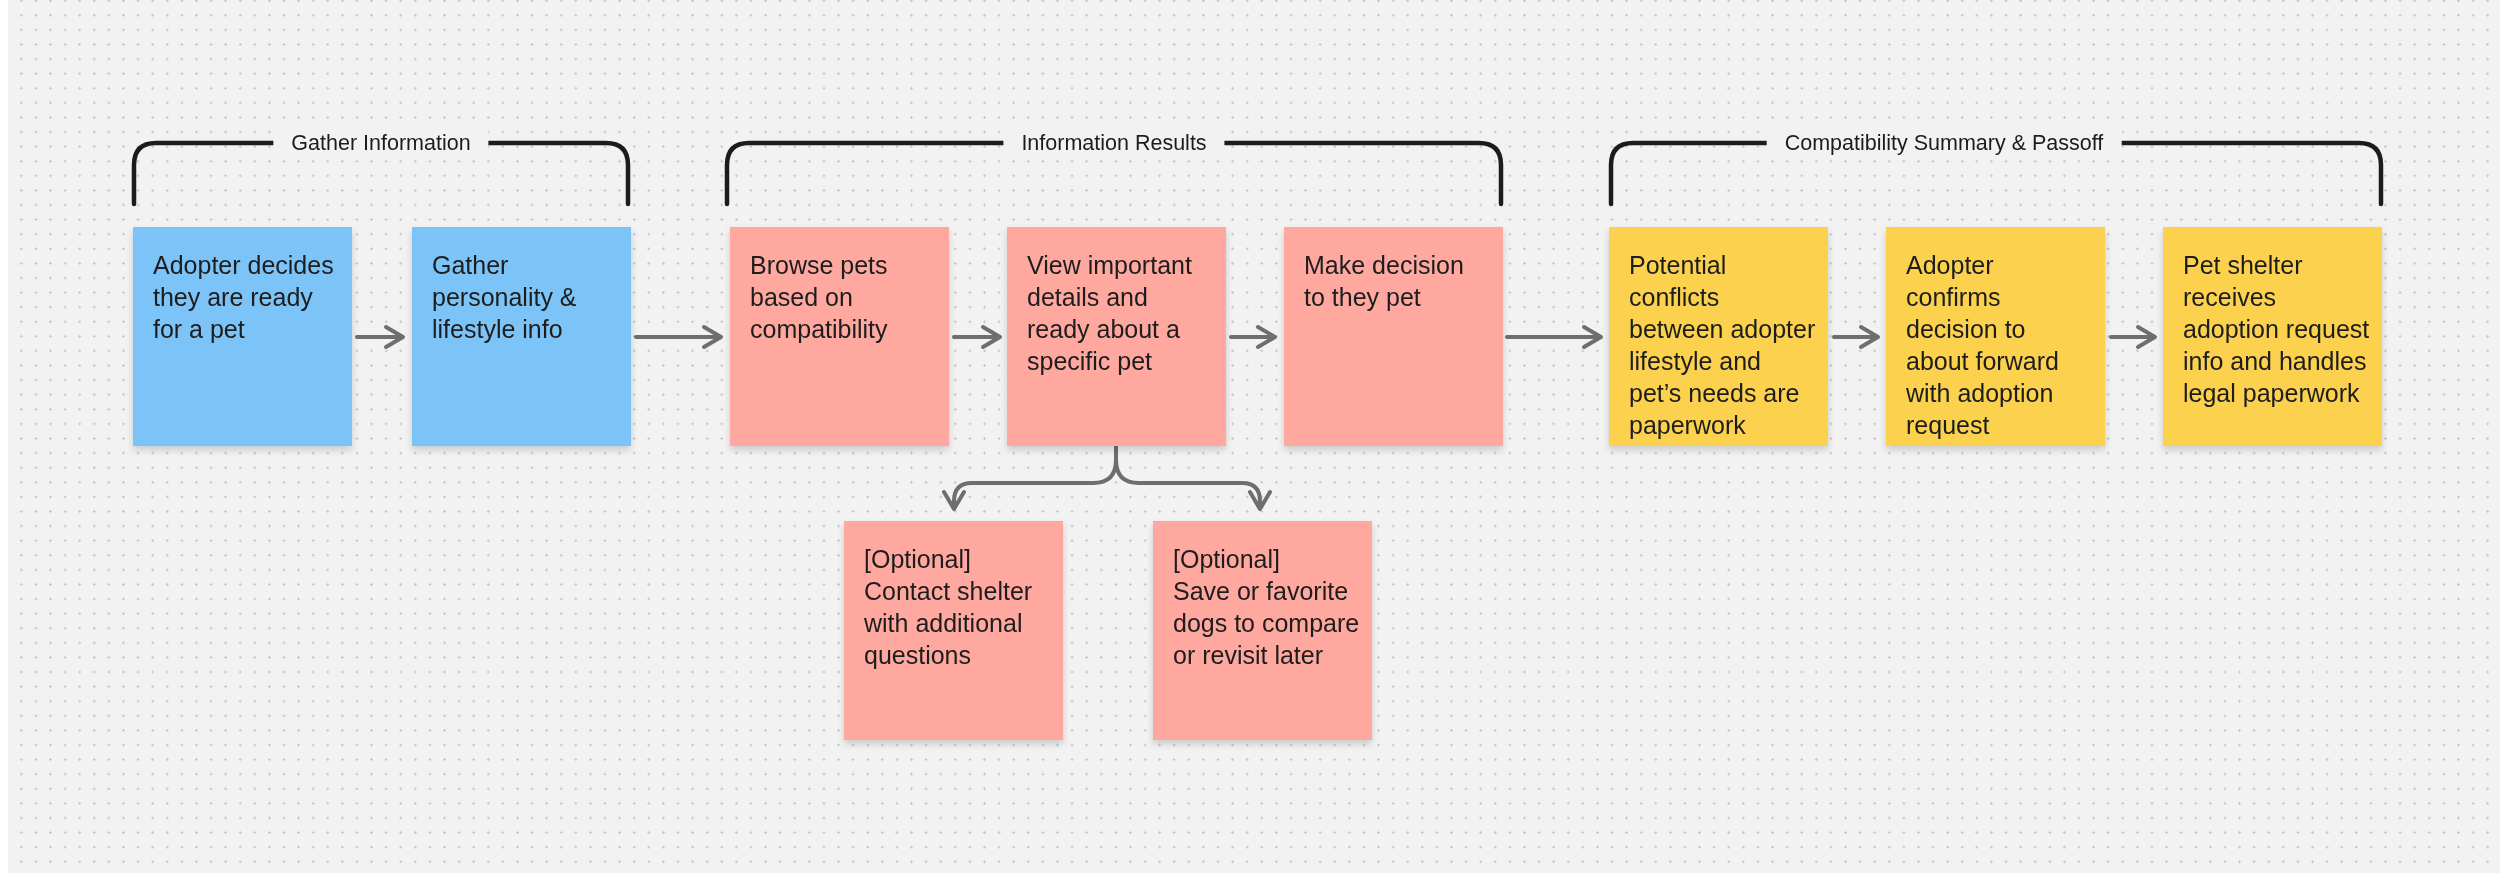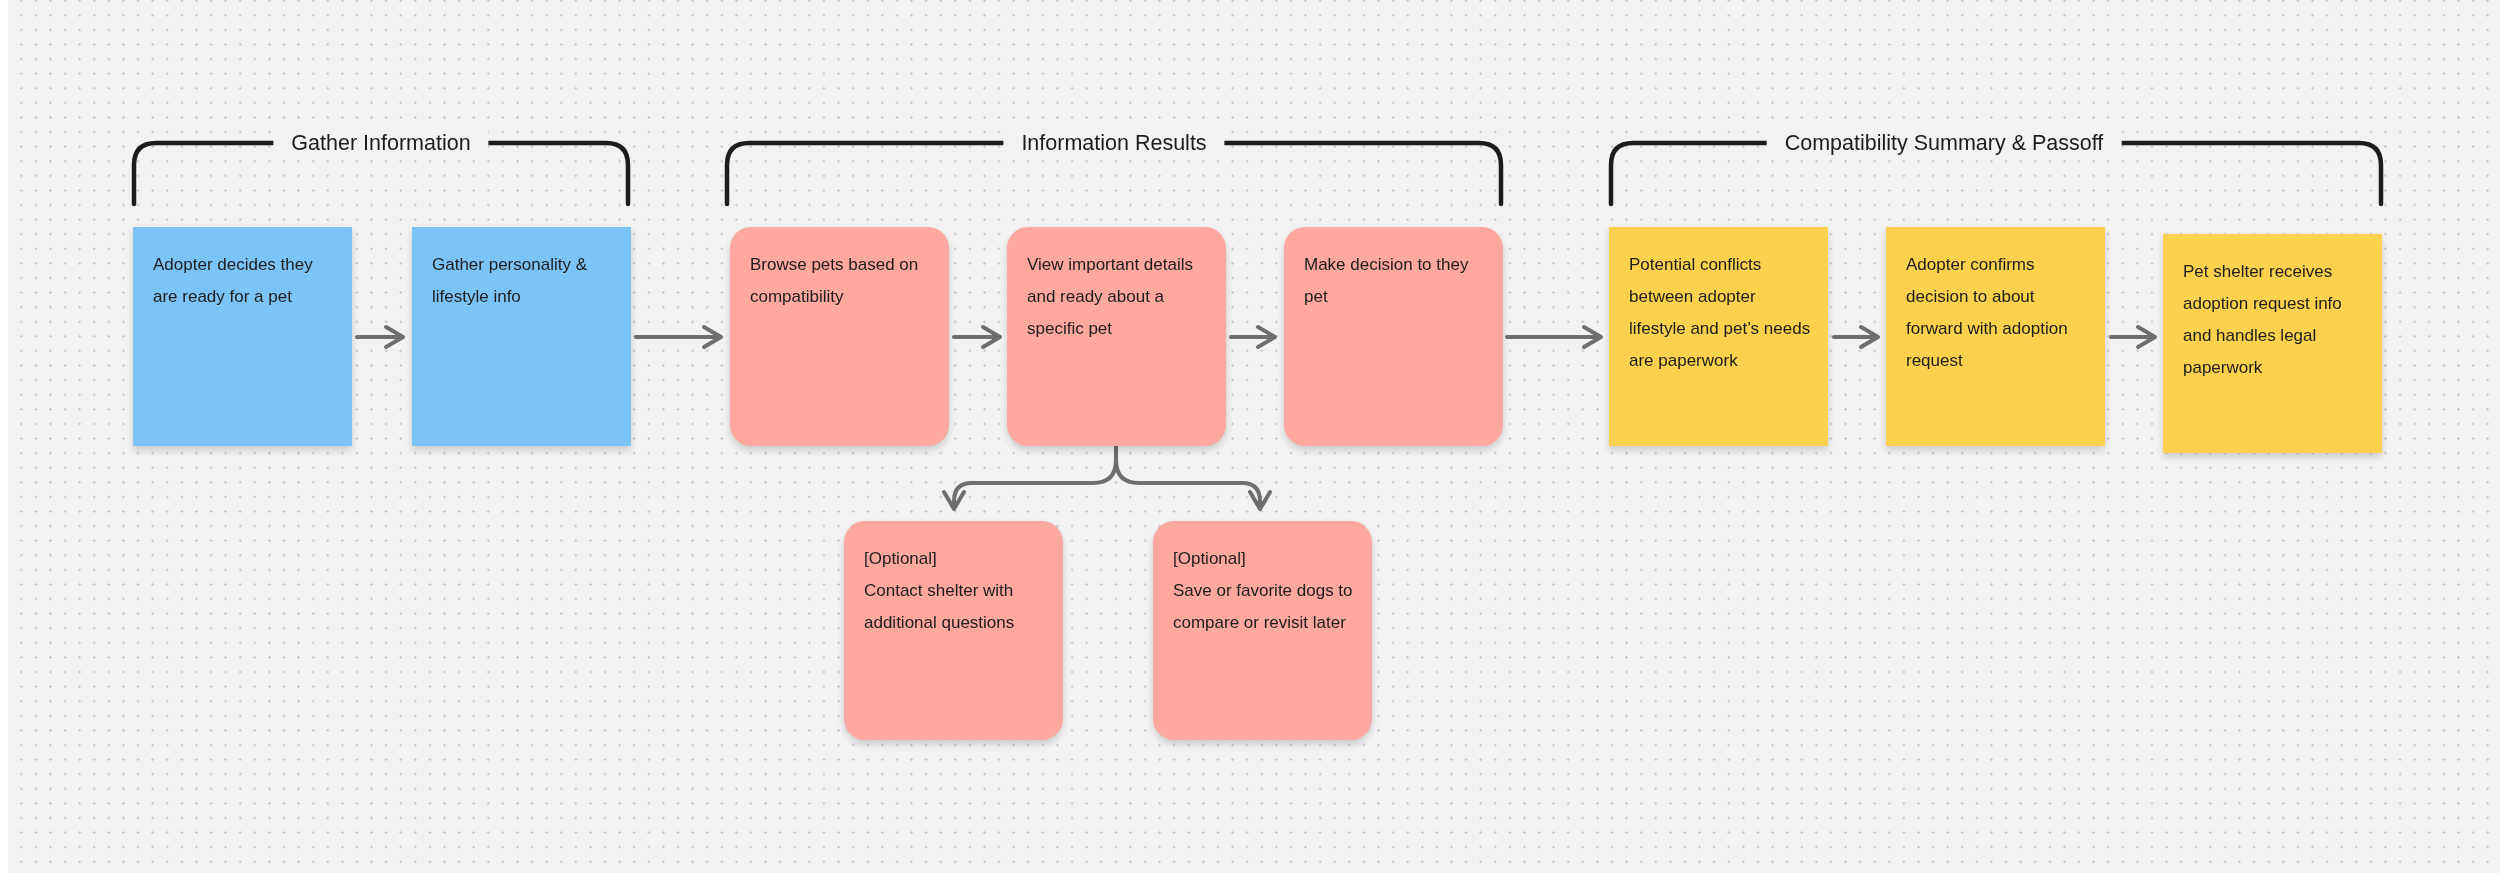--- a/index.html
+++ b/index.html
@@ -51,25 +51,25 @@
   .note {
     position: absolute;
     width: 219px;
     height: 219px;
     box-sizing: border-box;
     padding: 22px 12px 0 20px;
     box-shadow: 0 4px 7px rgba(0, 0, 0, 0.16);
     z-index: 3;
   }
   .note.blue   { background: var(--note-blue); }
-  .note.pink   { background: var(--note-pink); border-radius: 21px; }
+  .note.pink   { background: var(--note-pink); }
   .note.yellow { background: var(--note-yellow); }
 
   .note-text {
-    font-size: 17px;
+    font-size: 25px;
     line-height: 32px;
     color: var(--text-dark);
     white-space: pre-line;
   }
 </style>
 </head>
 <body>
 
 <div class="canvas">
 
@@ -120,21 +120,21 @@
     </div>
   <div class="note pink" style="left:1276px; top:227px">
       <div class="note-text">Make decision to they pet</div>
     </div>
   <div class="note yellow" style="left:1601px; top:227px">
       <div class="note-text">Potential conflicts between adopter lifestyle and pet’s needs are paperwork</div>
     </div>
   <div class="note yellow" style="left:1878px; top:227px">
       <div class="note-text">Adopter confirms decision to about forward with adoption request</div>
     </div>
-  <div class="note yellow" style="left:2155px; top:234px">
+  <div class="note yellow" style="left:2155px; top:227px">
       <div class="note-text">Pet shelter receives adoption request info and handles legal paperwork</div>
     </div>
   <div class="note pink" style="left:836px;  top:521px">
       <div class="note-text">[Optional]
 Contact shelter with additional questions</div>
     </div>
   <div class="note pink" style="left:1145px; top:521px">
       <div class="note-text">[Optional]
 Save or favorite dogs to compare or revisit later</div>
     </div>

